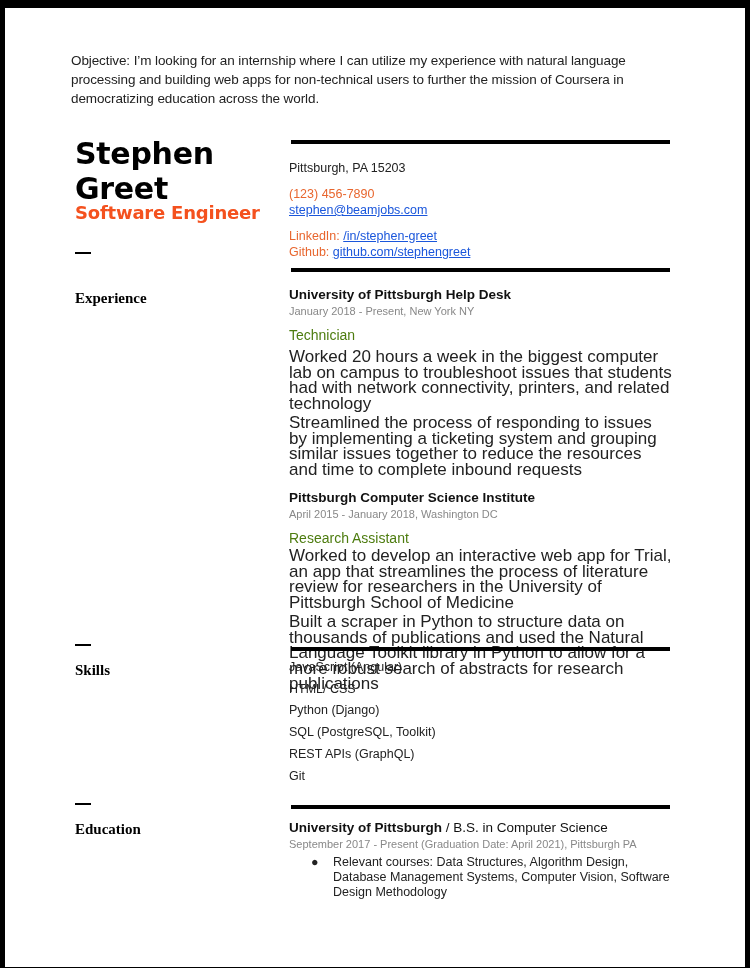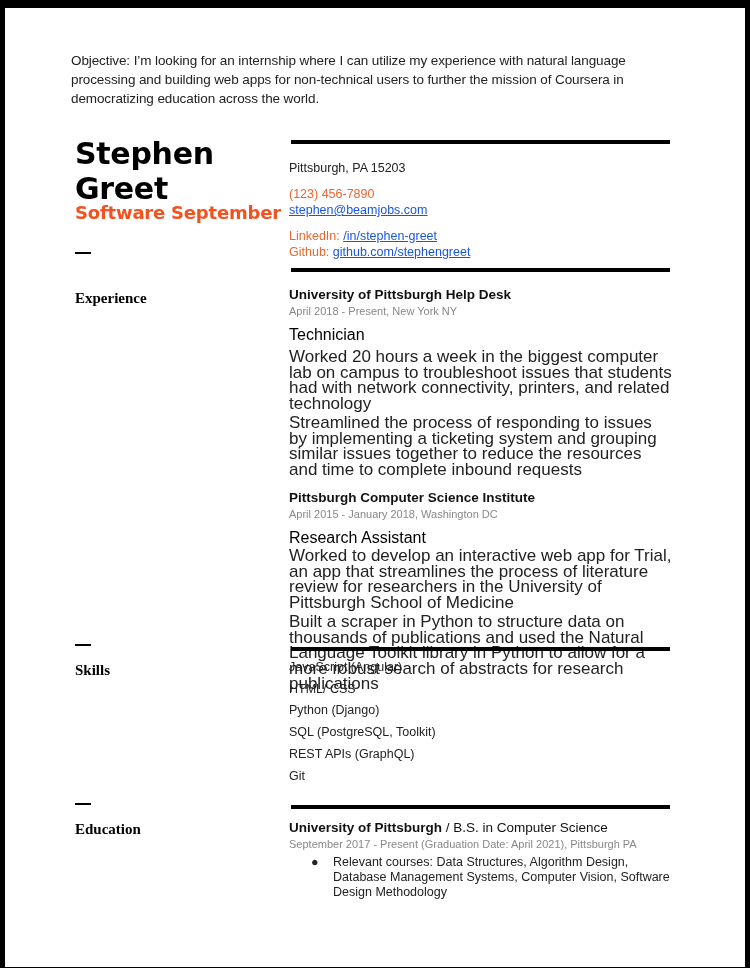--- a/index.html
+++ b/index.html
@@ -34,40 +34,40 @@
     }
     .rule {
       position: absolute; left: 286px; width: 379px; height: 4px; background: #000;
     }
     .right { position: absolute; left: 284px; width: 385px; }
     .contact-line { font-size: 12.5px; line-height: 16px; color: #222; }
     .orange { color: #e8662e; }
     .link { color: #1a56db; text-decoration: underline; }
     .org { font-size: 13.5px; font-weight: bold; color: #111; line-height: 18px; }
     .meta { font-size: 11px; color: #888; line-height: 15px; }
-    .role { font-size: 16px; color: #000000; line-height: 20px; margin-top: 6px; }
+    .role { font-size: 14px; color: #4d7c0f; line-height: 20px; margin-top: 6px; }
     .bullet-text { font-size: 17px; line-height: 15.5px; color: #222; margin-top: 4px; }
     .skill { font-size: 12.5px; line-height: 21.7px; color: #222; }
     .edu-list { list-style: none; padding-left: 0; margin-top: 3px; }
     .edu-list li { position: relative; padding-left: 44px; font-size: 12.5px; line-height: 15px; color: #222; }
     .edu-list li .dot { position: absolute; left: 22px; top: 0; }
     .normal { font-weight: normal; }
   </style>
 </head>
 <body>
 
 <div class="page">
 
   <p class="objective">Objective: I’m looking for an internship where I can utilize my experience with natural language processing and building web apps for non-technical users to further the mission of Coursera in democratizing education across the world.</p>
 
   <div class="name">
     <div>Stephen</div>
     <div>Greet</div>
   </div>
-  <div class="title">Software September</div>
+  <div class="title">Software Engineer</div>
   <div class="dash" style="top:244px"></div>
 
   <div class="rule" style="top:132px"></div>
 
   <div class="right" style="top:152px">
     <div class="contact-line">Pittsburgh, PA 15203</div>
     <div style="height:10px"></div>
     <div class="contact-line orange">(123) 456-7890</div>
     <div class="contact-line"><a class="link">stephen@beamjobs.com</a></div>
     <div style="height:10px"></div>
@@ -79,21 +79,21 @@
     </div>
   </div>
 
   <div class="rule" style="top:260px"></div>
 
   <div class="section-label" style="top:282px">Experience</div>
 
   <div class="right" style="top:278px">
     <div>
       <div class="org">University of Pittsburgh Help Desk</div>
-      <div class="meta">April 2018 - Present, New York NY</div>
+      <div class="meta">January 2018 - Present, New York NY</div>
       <div class="role">Technician</div>
       <div class="bullet-text" style="margin-top:4px">Worked 20 hours a week in the biggest computer lab on campus to troubleshoot issues that students had with network connectivity, printers, and related technology</div>
       <div class="bullet-text">Streamlined the process of responding to issues by implementing a ticketing system and grouping similar issues together to reduce the resources and time to complete inbound requests</div>
     </div>
     <div style="margin-top:12px">
       <div class="org">Pittsburgh Computer Science Institute</div>
       <div class="meta">April 2015 - January 2018,  Washington DC</div>
       <div class="role">Research Assistant</div>
       <div class="bullet-text" style="margin-top:0">Worked to develop an interactive web app for Trial, an app that streamlines the process of literature review for researchers in the University of Pittsburgh School of Medicine</div>
       <div class="bullet-text">Built a scraper in Python to structure data on thousands of publications and used the Natural Language Toolkit library in Python to allow for a more robust search of abstracts for research publications</div>

